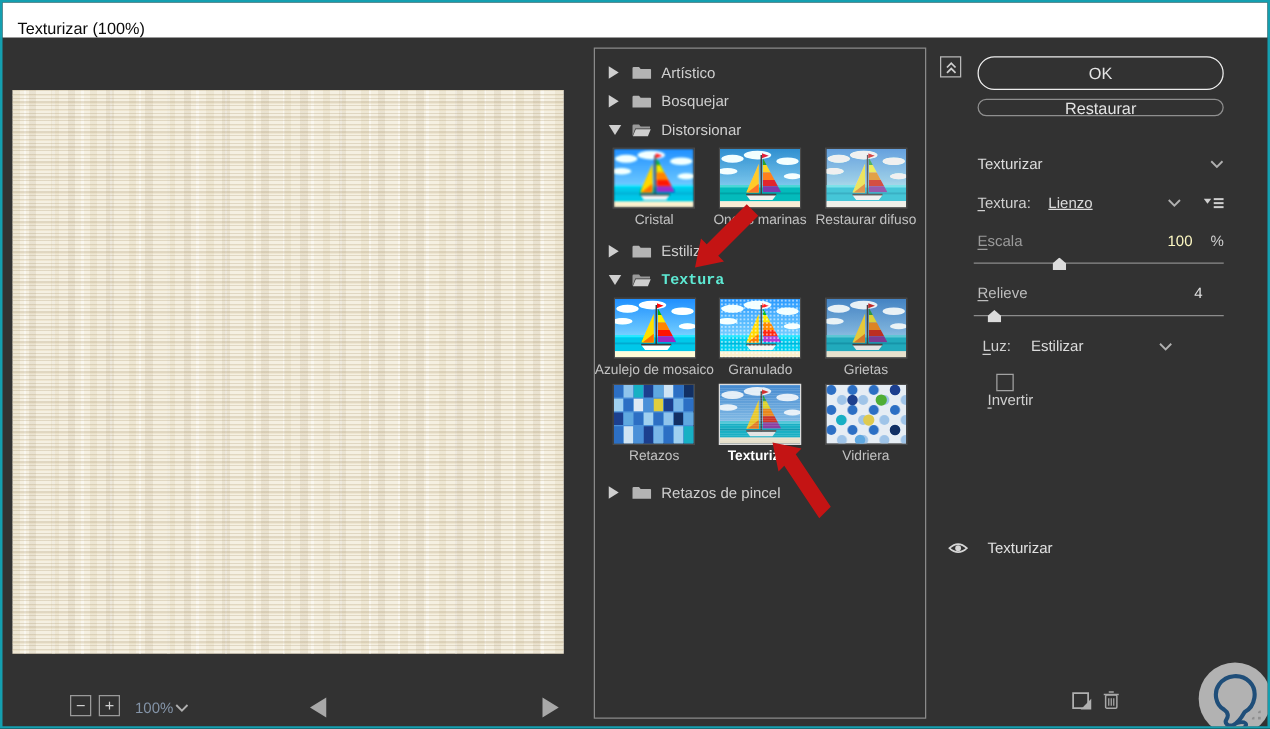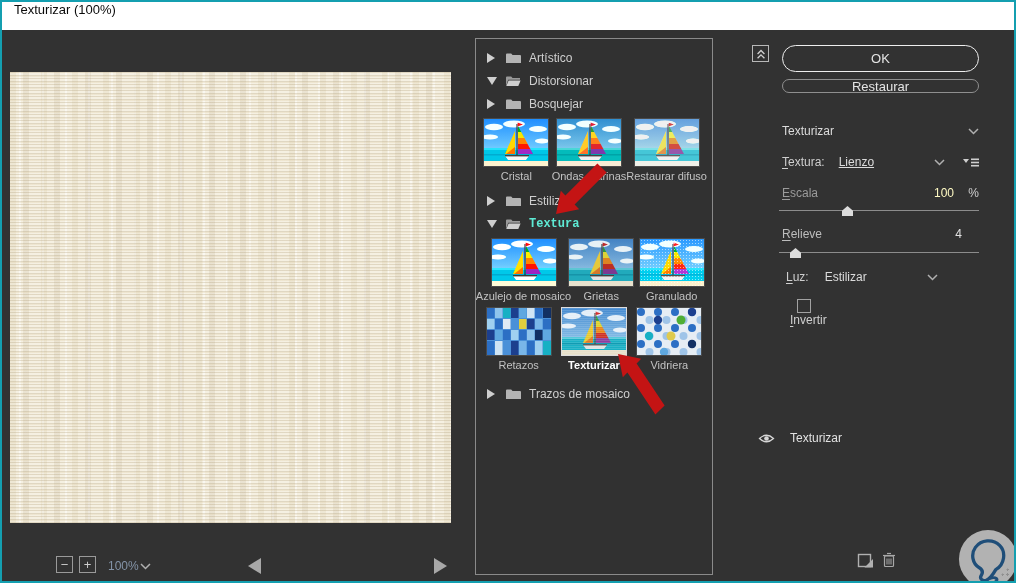--- a/index.html
+++ b/index.html
@@ -4,21 +4,21 @@
 <style>
   html,body{margin:0;padding:0;background:#1e1e1e;}
   .window{
     position:relative;width:1016px;height:583px;box-sizing:border-box;
     background:#323232;border:2px solid #149fb0;overflow:hidden;
     font-family:"Liberation Sans","DejaVu Sans",sans-serif;color:#d4d4d4;
     -webkit-font-smoothing:antialiased;
   }
   
   .titlebar{position:absolute;left:0;right:0;top:0;height:28px;background:#ffffff;
-    display:flex;align-items:flex-start;padding-left:12px;box-sizing:border-box;}
+    display:flex;align-items:flex-end;padding-left:12px;box-sizing:border-box;}
   .titlebar .title{font-size:13px;color:#0a0a0a;}
   
   .preview{
     position:absolute;left:8px;top:70px;width:441px;height:451px;
     background-color:#f5f0e2;
     background-image:
       repeating-linear-gradient(0deg, rgba(170,150,110,.28) 0 1px, transparent 1px 3px),
       repeating-linear-gradient(0deg, transparent 0 2px, rgba(225,210,175,.35) 2px 3px, transparent 3px 6px),
       repeating-linear-gradient(90deg, rgba(205,190,150,.18) 0 6px, transparent 6px 13px, rgba(165,145,110,.14) 13px 19px, transparent 19px 31px),
       repeating-linear-gradient(90deg, transparent 0 9px, rgba(255,255,255,.5) 9px 11px, transparent 11px 23px);
@@ -31,21 +31,21 @@
   .zoom-level{position:absolute;left:106px;top:557px;font-size:12px;color:#8494a8;cursor:pointer;}
   .chev{display:inline-block;width:9px;height:9px;}
   .chev svg{display:block;}
   .zoom-chev{position:absolute;left:138px;top:560px;cursor:pointer;}
   
   .tri-left,.tri-right{position:absolute;width:0;height:0;border-style:solid;cursor:pointer;}
   .tri-left{left:246px;top:556px;border-width:8px 13px 8px 0;border-color:transparent #a8a8a8 transparent transparent;}
   .tri-right{left:432px;top:556px;border-width:8px 0 8px 13px;border-color:transparent transparent transparent #a8a8a8;}
   
   .filter-panel{
-    position:absolute;left:473px;top:36px;width:238px;height:537px;box-sizing:border-box;
+    position:absolute;left:473px;top:36px;width:266px;height:537px;box-sizing:border-box;
     border:1px solid #8a8a8a;background:#313131;padding-top:7px;overflow:hidden;text-align:right;
   }
   .cat-row{display:flex;align-items:center;height:23px;padding-left:11px;font-size:12px;color:#cfcfcf;cursor:pointer;}
   .cat-row .tgl{width:9px;height:10px;margin-right:9px;flex:0 0 auto;display:flex;align-items:center;}
   .tri-r{width:0;height:0;border-style:solid;border-width:5px 0 5px 8px;border-color:transparent transparent transparent #cfcfcf;}
   .tri-d{width:0;height:0;border-style:solid;border-width:8px 5px 0 5px;border-color:#cfcfcf transparent transparent transparent;}
   .cat-row .fold{width:16px;height:12px;margin-right:8px;flex:0 0 auto;}
   .cat-row.bold{font-weight:bold;color:#5eead4;font-family:Liberation Mono, monospace;}
   .thumb-row{display:flex;padding:3px 5px 2px 5px;}
   .thumb-cell{width:85px;display:flex;flex-direction:column;align-items:center;cursor:pointer;}
@@ -243,109 +243,109 @@
           <span class="tri-r"></span>
         </span>
       <span class="fold"><svg viewBox="0 0 16 12" width="16" height="12">
             <use href="#folder-closed"></use>
           </svg></span>
       <span>Artístico</span>
     </div>
 
     <div class="cat-row">
       <span class="tgl">
+          <span class="tri-r"></span>
+        </span>
+      <span class="fold"><svg viewBox="0 0 16 12" width="16" height="12">
+            <use href="#folder-closed"></use>
+          </svg></span>
+      <span>Bosquejar</span>
+    </div>
+
+    <div class="cat-row">
+      <span class="tgl">
           <span class="tri-d"></span>
         </span>
       <span class="fold"><svg viewBox="0 0 16 12" width="16" height="12">
             <use href="#folder-open"></use>
           </svg></span>
       <span>Distorsionar</span>
     </div>
 
-    <div class="cat-row">
+    <div class="thumb-row">
+      <div class="thumb-cell">
+        <div class="thumb-img fx-cristal">
+            <svg viewBox="0 0 64 47">
+              <use href="#boatscene"></use>
+            </svg>
+          </div>
+        <div class="thumb-label">Cristal</div>
+      </div>
+      <div class="thumb-cell">
+        <div class="thumb-img fx-ondas">
+            <svg viewBox="0 0 64 47">
+              <use href="#boatscene"></use>
+            </svg>
+          </div>
+        <div class="thumb-label">Ondas marinas</div>
+      </div>
+      <div class="thumb-cell">
+        <div class="thumb-img fx-resplandor">
+            <svg viewBox="0 0 64 47">
+              <use href="#boatscene"></use>
+            </svg>
+          </div>
+        <div class="thumb-label">Restaurar difuso</div>
+      </div>
+    </div>
+
+    <div class="cat-row" style="margin-top:5px">
       <span class="tgl">
           <span class="tri-r"></span>
         </span>
       <span class="fold"><svg viewBox="0 0 16 12" width="16" height="12">
             <use href="#folder-closed"></use>
           </svg></span>
-      <span>Bosquejar</span>
+      <span>Estilizar</span>
+    </div>
+
+    <div class="cat-row bold">
+      <span class="tgl">
+          <span class="tri-d"></span>
+        </span>
+      <span class="fold"><svg viewBox="0 0 16 12" width="16" height="12">
+            <use href="#folder-open"></use>
+          </svg></span>
+      <span>Textura</span>
     </div>
 
     <div class="thumb-row">
       <div class="thumb-cell">
-        <div class="thumb-img fx-cristal">
-            <svg viewBox="0 0 64 47">
-              <use href="#boatscene"></use>
-            </svg>
-          </div>
-        <div class="thumb-label">Cristal</div>
-      </div>
-      <div class="thumb-cell">
-        <div class="thumb-img fx-ondas">
-            <svg viewBox="0 0 64 47">
-              <use href="#boatscene"></use>
-            </svg>
-          </div>
-        <div class="thumb-label">Ondas marinas</div>
-      </div>
-      <div class="thumb-cell">
-        <div class="thumb-img fx-resplandor">
-            <svg viewBox="0 0 64 47">
-              <use href="#boatscene"></use>
-            </svg>
-          </div>
-        <div class="thumb-label">Restaurar difuso</div>
-      </div>
-    </div>
-
-    <div class="cat-row" style="margin-top:5px">
-      <span class="tgl">
-          <span class="tri-r"></span>
-        </span>
-      <span class="fold"><svg viewBox="0 0 16 12" width="16" height="12">
-            <use href="#folder-closed"></use>
-          </svg></span>
-      <span>Estilizar</span>
-    </div>
-
-    <div class="cat-row bold">
-      <span class="tgl">
-          <span class="tri-d"></span>
-        </span>
-      <span class="fold"><svg viewBox="0 0 16 12" width="16" height="12">
-            <use href="#folder-open"></use>
-          </svg></span>
-      <span>Textura</span>
-    </div>
-
-    <div class="thumb-row">
-      <div class="thumb-cell">
         <div class="thumb-img fx-azulejo">
             <svg viewBox="0 0 64 47">
               <use href="#boatscene"></use>
             </svg>
           </div>
         <div class="thumb-label">Azulejo de mosaico</div>
       </div>
       <div class="thumb-cell">
+        <div class="thumb-img fx-granulado">
+            <svg viewBox="0 0 64 47">
+              <use href="#boatscene"></use>
+            </svg>
+          </div>
+        <div class="thumb-label">Granulado</div>
+      </div>
+      <div class="thumb-cell">
         <div class="thumb-img fx-grietas">
             <svg viewBox="0 0 64 47">
               <use href="#boatscene"></use>
             </svg>
           </div>
         <div class="thumb-label">Grietas</div>
-      </div>
-      <div class="thumb-cell">
-        <div class="thumb-img fx-granulado">
-            <svg viewBox="0 0 64 47">
-              <use href="#boatscene"></use>
-            </svg>
-          </div>
-        <div class="thumb-label">Granulado</div>
       </div>
     </div>
 
     <div class="thumb-row">
       <div class="thumb-cell">
         <div class="thumb-img">
             <svg viewBox="0 0 64 47">
               <use href="#retazos-scene"></use>
             </svg>
           </div>
@@ -369,21 +369,21 @@
       </div>
     </div>
 
     <div class="cat-row" style="margin-top:9px">
       <span class="tgl">
           <span class="tri-r"></span>
         </span>
       <span class="fold"><svg viewBox="0 0 16 12" width="16" height="12">
             <use href="#folder-closed"></use>
           </svg></span>
-      <span>Trazos de mosaico</span>
+      <span>Retazos de pincel</span>
     </div>
   </div>
 
   <svg class="anno" style="left:548px;top:158px" width="62" height="60" viewBox="0 0 62 60">
     <path d="M6,54 L10.8,30.8 L15.4,35.4 L47.4,3.4 L56.6,12.6 L24.6,44.6 L29.2,49.2 Z" fill="#c41414"></path>
   </svg>
   <svg class="anno" style="left:610px;top:344px" width="58" height="72" viewBox="0 0 58 72">
     <path d="M6,8 L29.2,12.8 L24.6,17.4 L52.6,59.4 L43.4,68.6 L15.4,26.6 L10.8,31.2 Z" fill="#c41414"></path>
   </svg>
 

